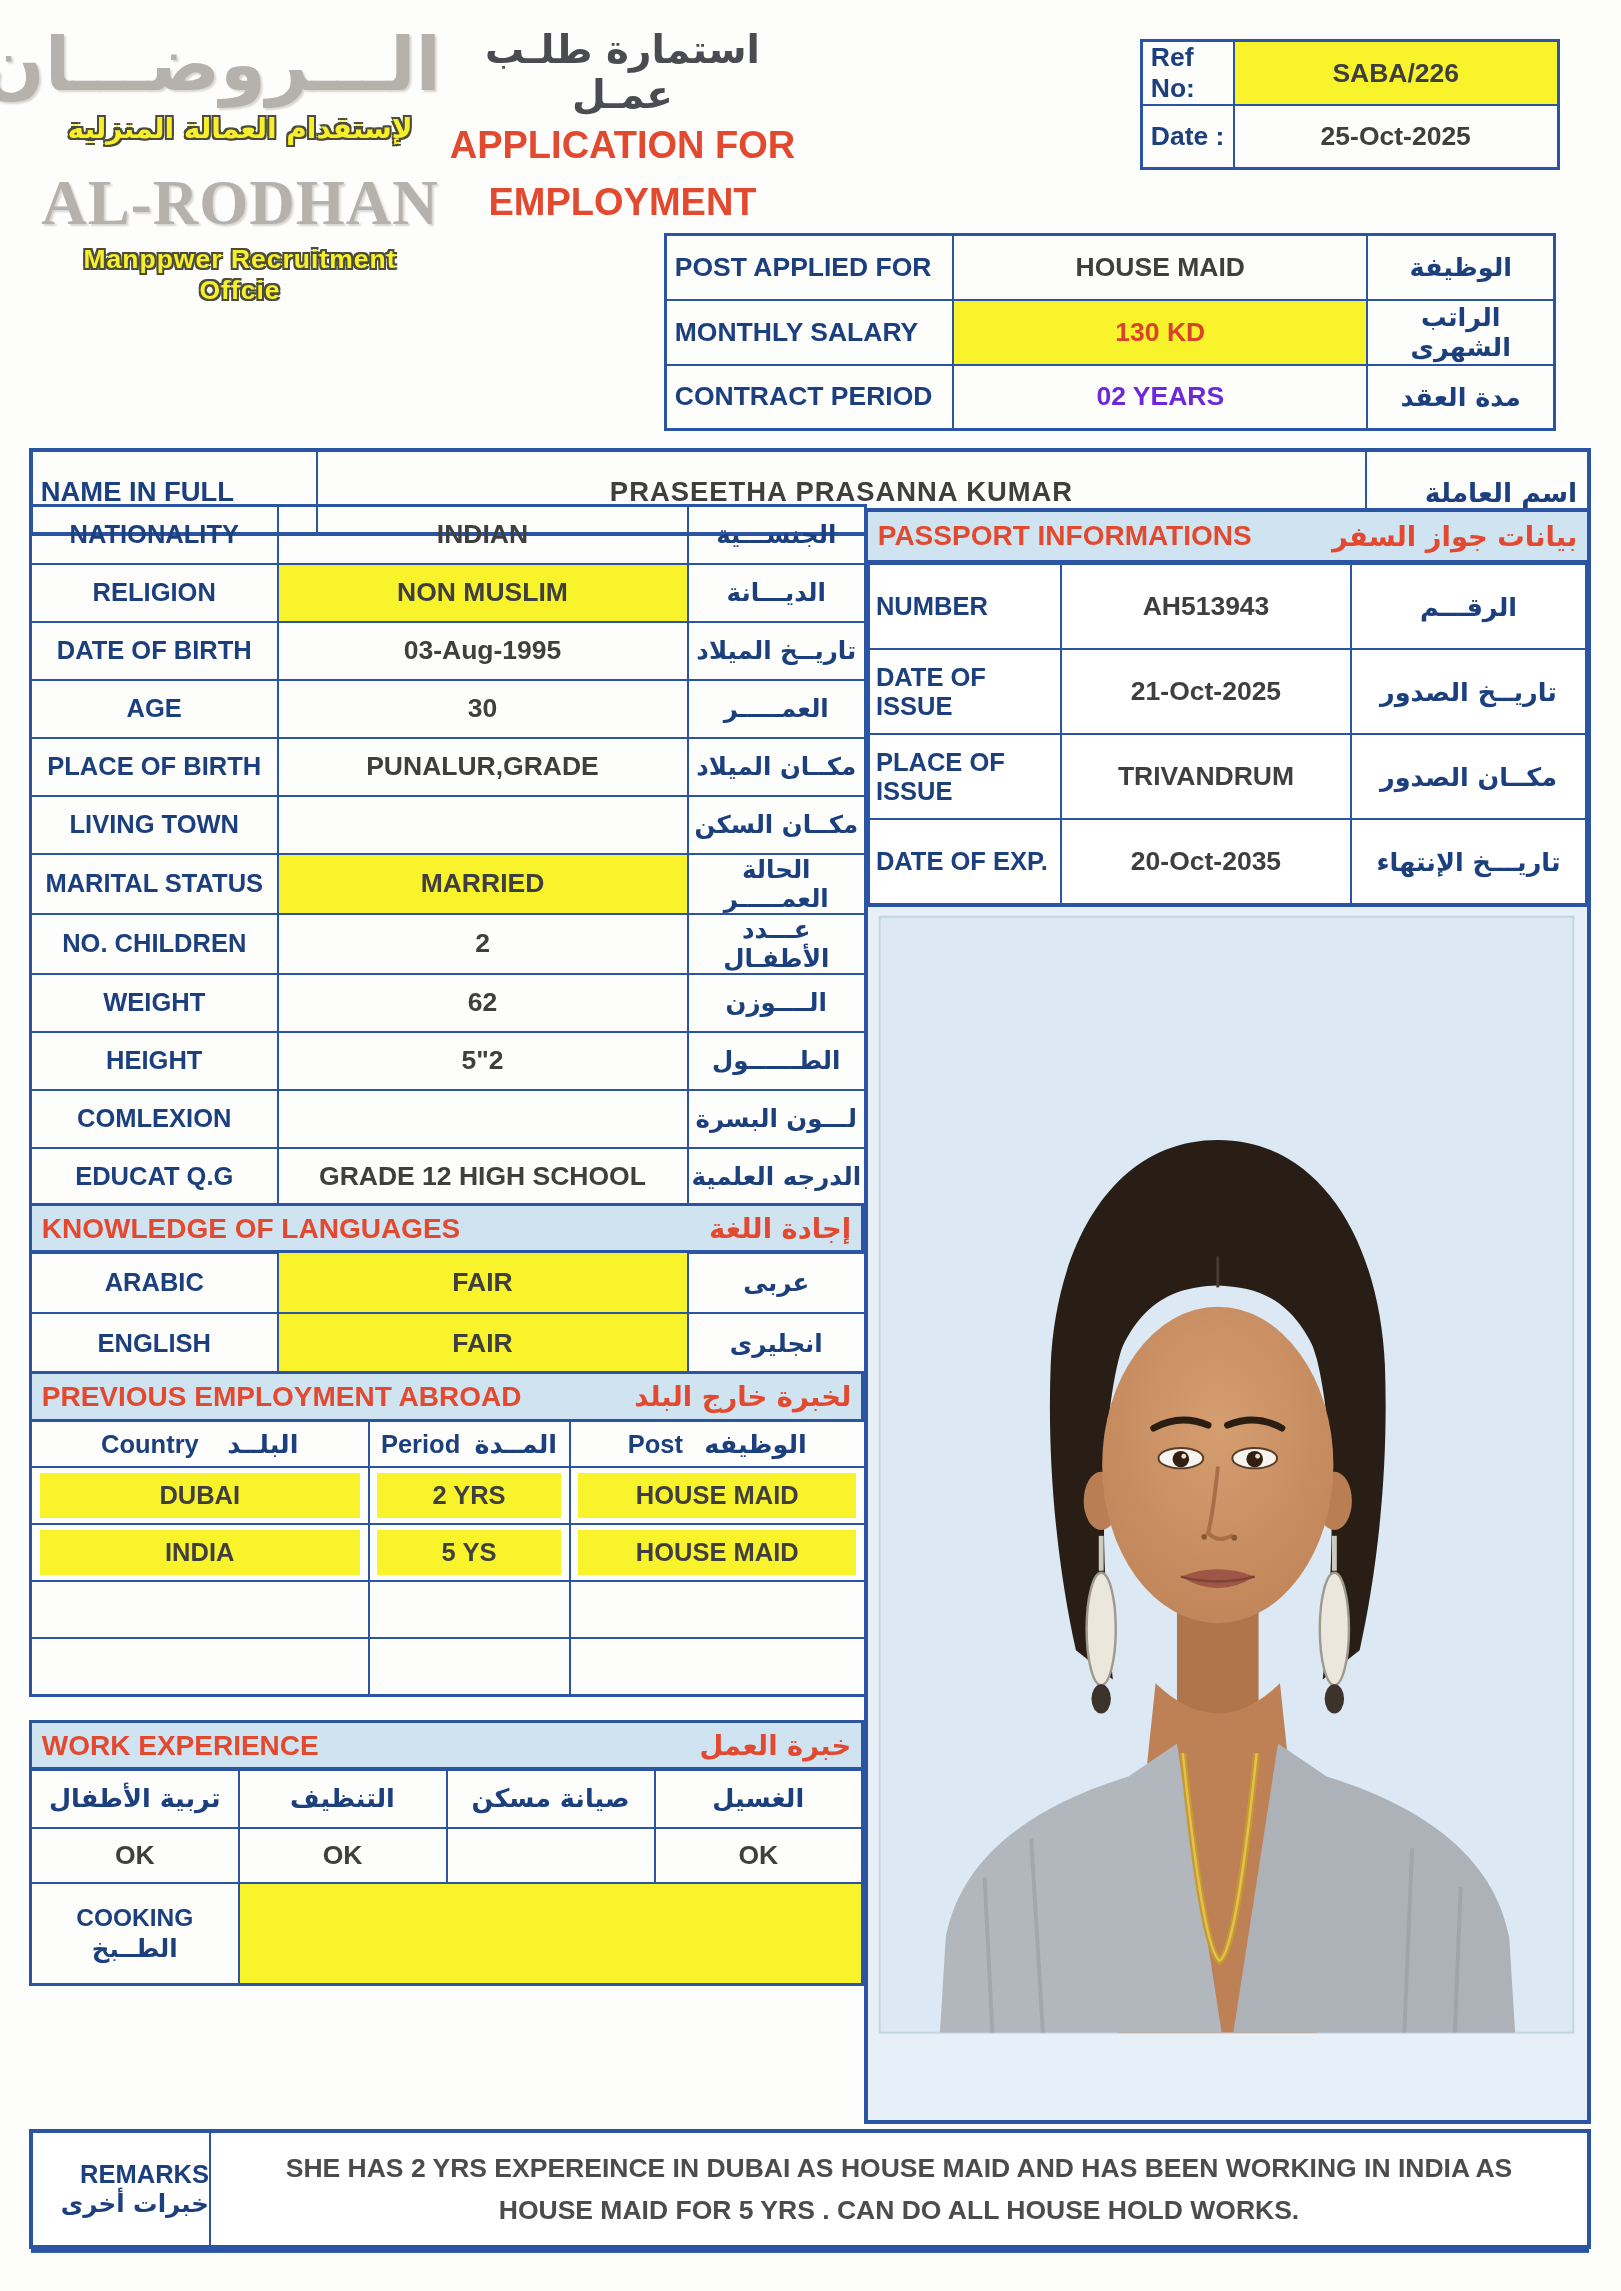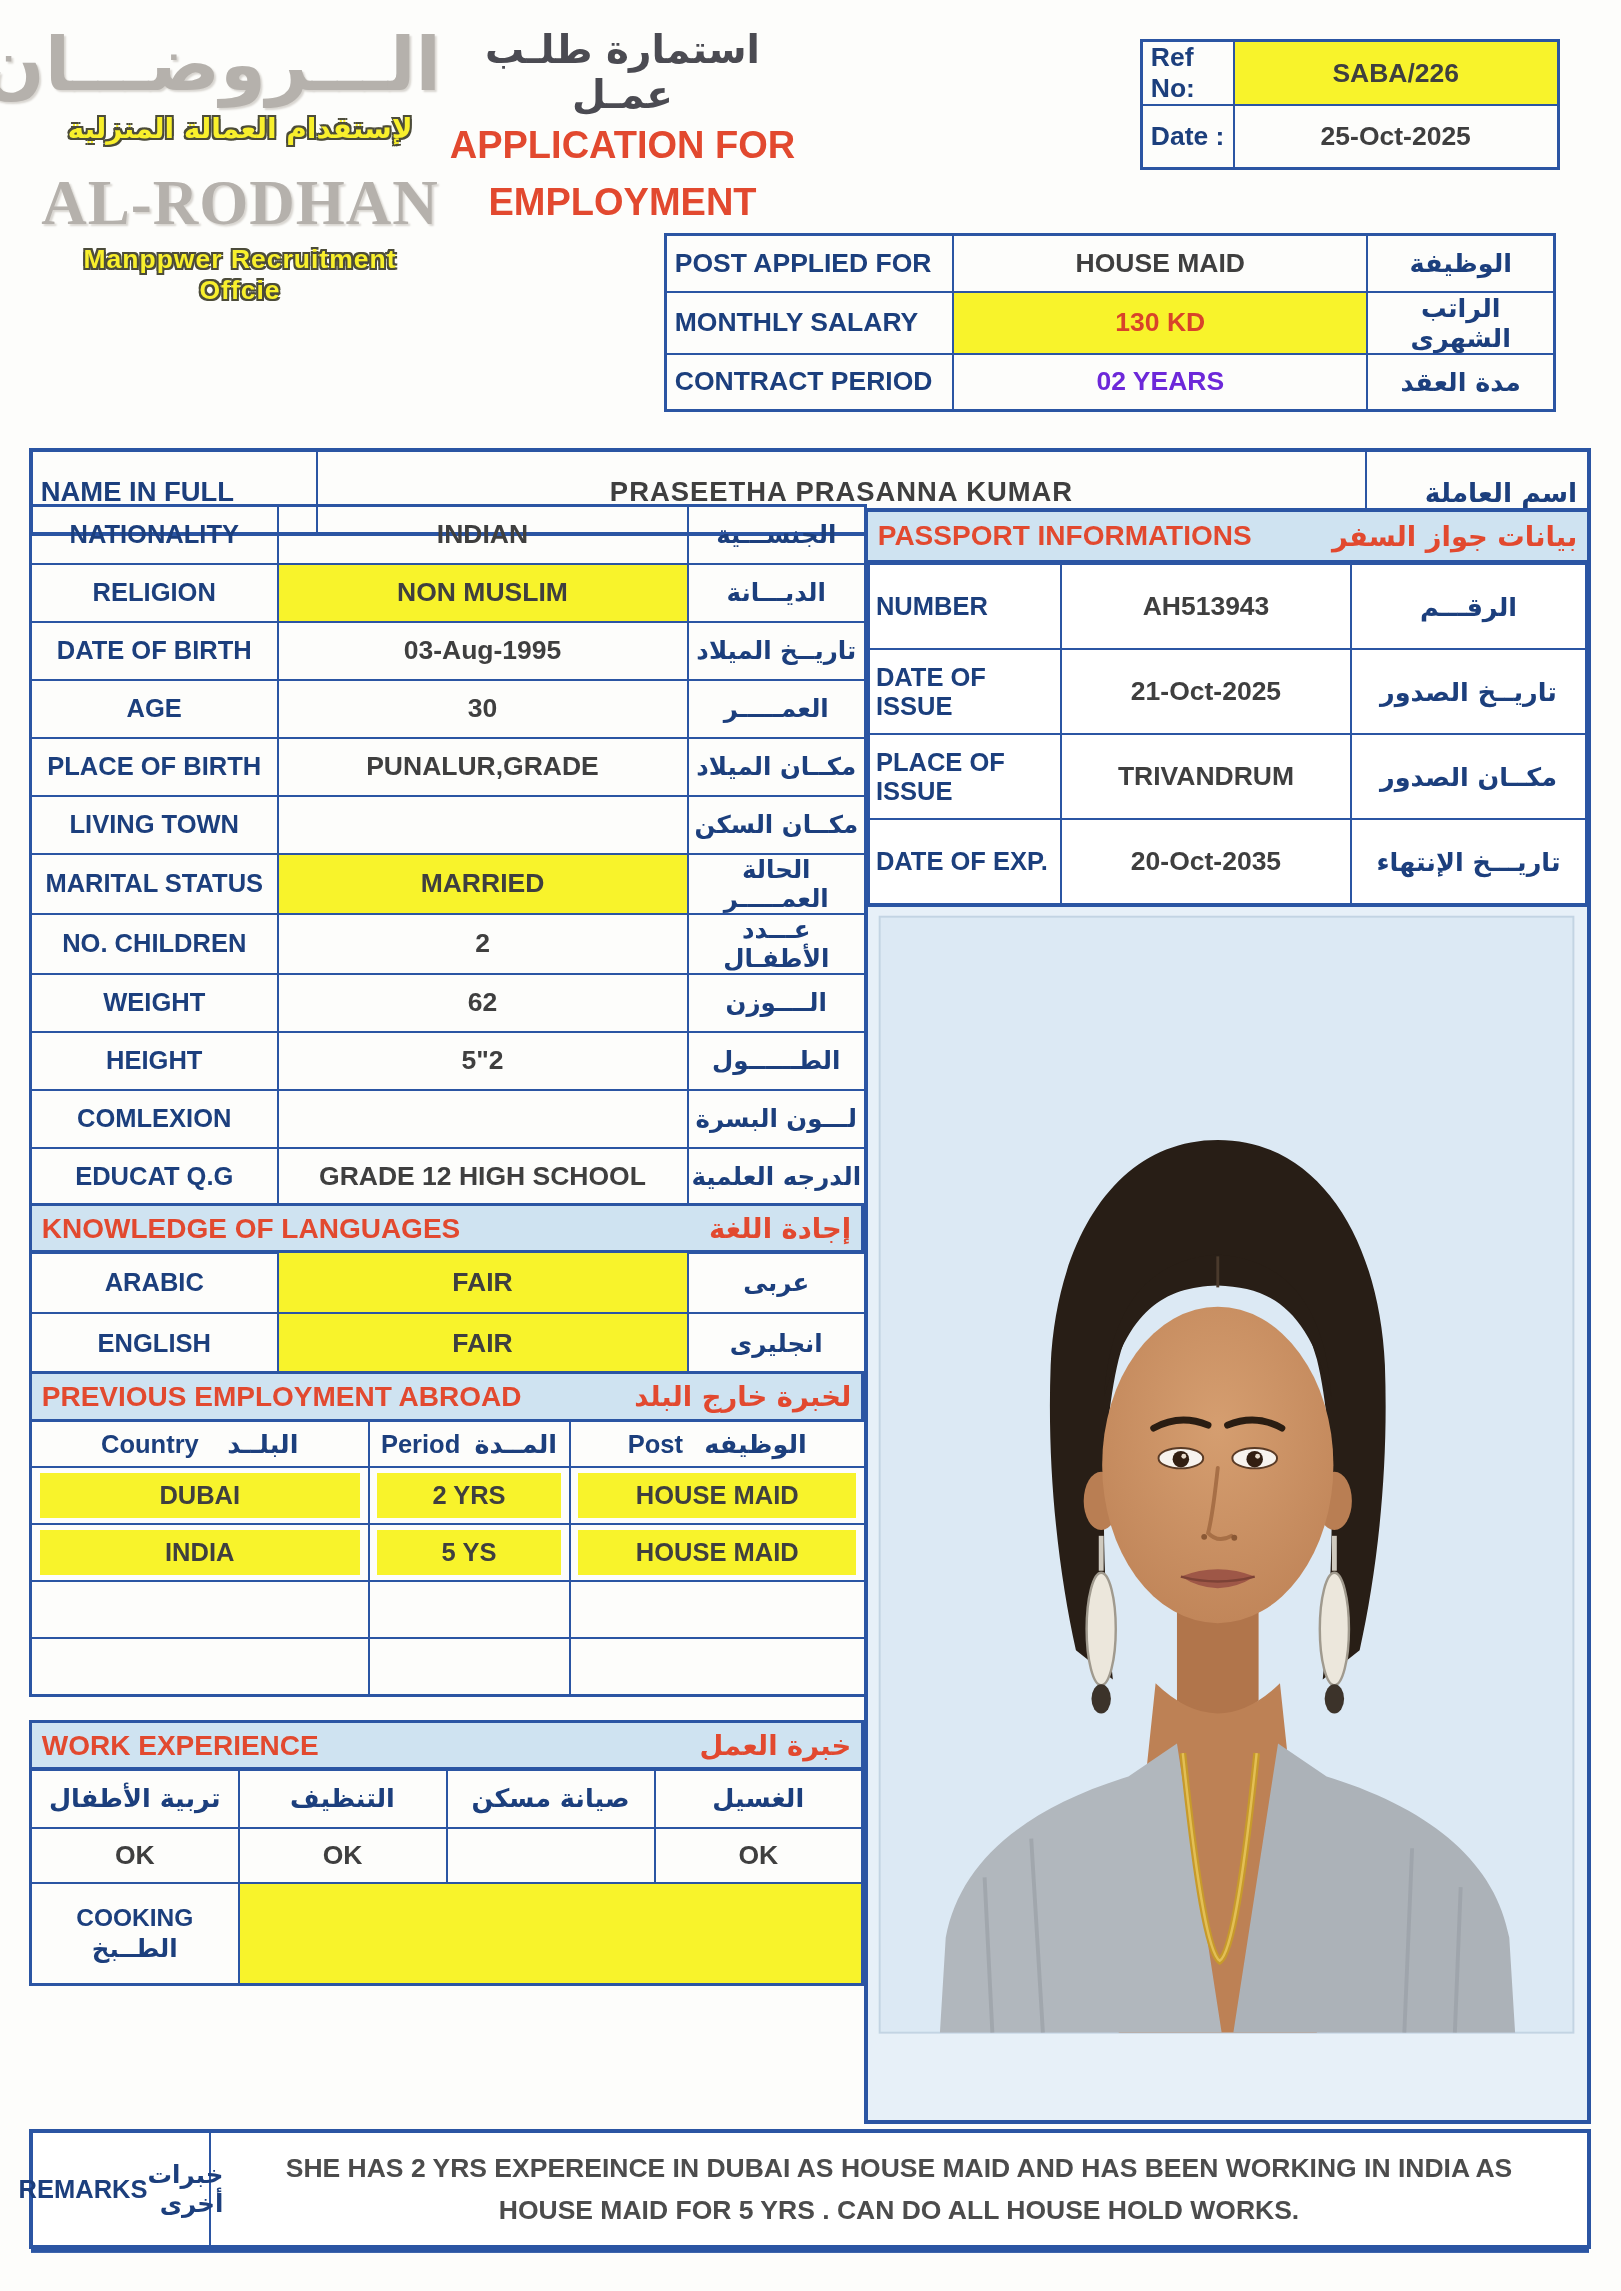--- a/index.html
+++ b/index.html
@@ -36,21 +36,21 @@
 
   table{border-collapse:collapse;table-layout:fixed;}
   td{border:2.9px solid var(--border-blue);overflow:hidden;}
 
   .ref-table{position:absolute;left:1140px;top:39px;width:420px;border:3.9px solid var(--border-blue);}
   .ref-table td{height:63px;font-size:26.5px;font-weight:bold;padding:0 7.8px;}
   .ref-table td.lbl{width:92px;color:var(--navy);}
   .ref-table td.val{text-align:center;color:var(--value-gray);}
 
   .post-table{position:absolute;left:664px;top:233px;width:892px;border:3.9px solid var(--border-blue);}
-  .post-table td{height:57px;font-size:26.5px;font-weight:bold;}
+  .post-table td{height:65px;font-size:26.5px;font-weight:bold;}
   .post-table td.lbl{width:286px;color:var(--navy);padding-left:7.8px;}
   .post-table td.val{width:412px;text-align:center;color:var(--value-gray);}
   .post-table td.ar{width:186px;text-align:center;color:var(--navy);
                     font-family:"DejaVu Sans",sans-serif;direction:rtl;font-size:25.5px;}
 
   .name-table{position:absolute;left:29px;top:420px;width:1562px;border:4.9px solid var(--border-blue);margin-top:28px;}
   .name-table td{height:84px;font-size:27.4px;font-weight:bold;}
   .name-table td.lbl{width:286px;color:var(--navy);padding-left:7.8px;}
   .name-table td.val{text-align:center;color:var(--value-gray);letter-spacing:1px;}
   .name-table td.ar{width:223px;text-align:right;padding-right:9.8px;color:var(--navy);
@@ -107,22 +107,22 @@
   .pass-table td.lbl{width:192px;color:var(--navy);padding-left:5.9px;}
   .pass-table td.val{width:290px;text-align:center;color:var(--value-gray);font-size:26.5px;}
   .pass-table td.ar{text-align:center;color:var(--navy);font-family:"DejaVu Sans",sans-serif;direction:rtl;font-size:25.5px;}
   .photo-panel{width:100%;height:1215px;background:var(--photo-bg);border-top:2.9px solid var(--border-blue);}
   .photo-panel svg{display:block;width:100%;height:100%;}
 
   
   .remarks-row{position:absolute;left:29px;top:2129px;width:1562px;height:120px;
                border:4.9px solid var(--border-blue);display:flex;background:#fff;
                box-shadow:0 5.9px 0 -2px var(--border-blue);}
-  .remarks-lbl{width:178px;border-right:2.9px solid var(--border-blue);display:flex;flex-direction:row;
-               justify-content:center;align-items:center;}
+  .remarks-lbl{width:178px;border-right:2.9px solid var(--border-blue);display:flex;flex-direction:column;
+               justify-content:center;align-items:flex-end;}
   .remarks-lbl .en{color:var(--navy);font-size:25.5px;font-weight:bold;}
   .remarks-lbl .ar{color:var(--navy);font-size:24.5px;font-weight:bold;font-family:"DejaVu Sans",sans-serif;direction:rtl;}
   .remarks-txt{flex:1;display:flex;justify-content:center;align-items:center;text-align:center;
                color:#4c4c4c;font-size:26.5px;font-weight:bold;padding:0 39px;line-height:1.6;}
 </style>
 </head>
 <body>
 
 <div class="page">
 

